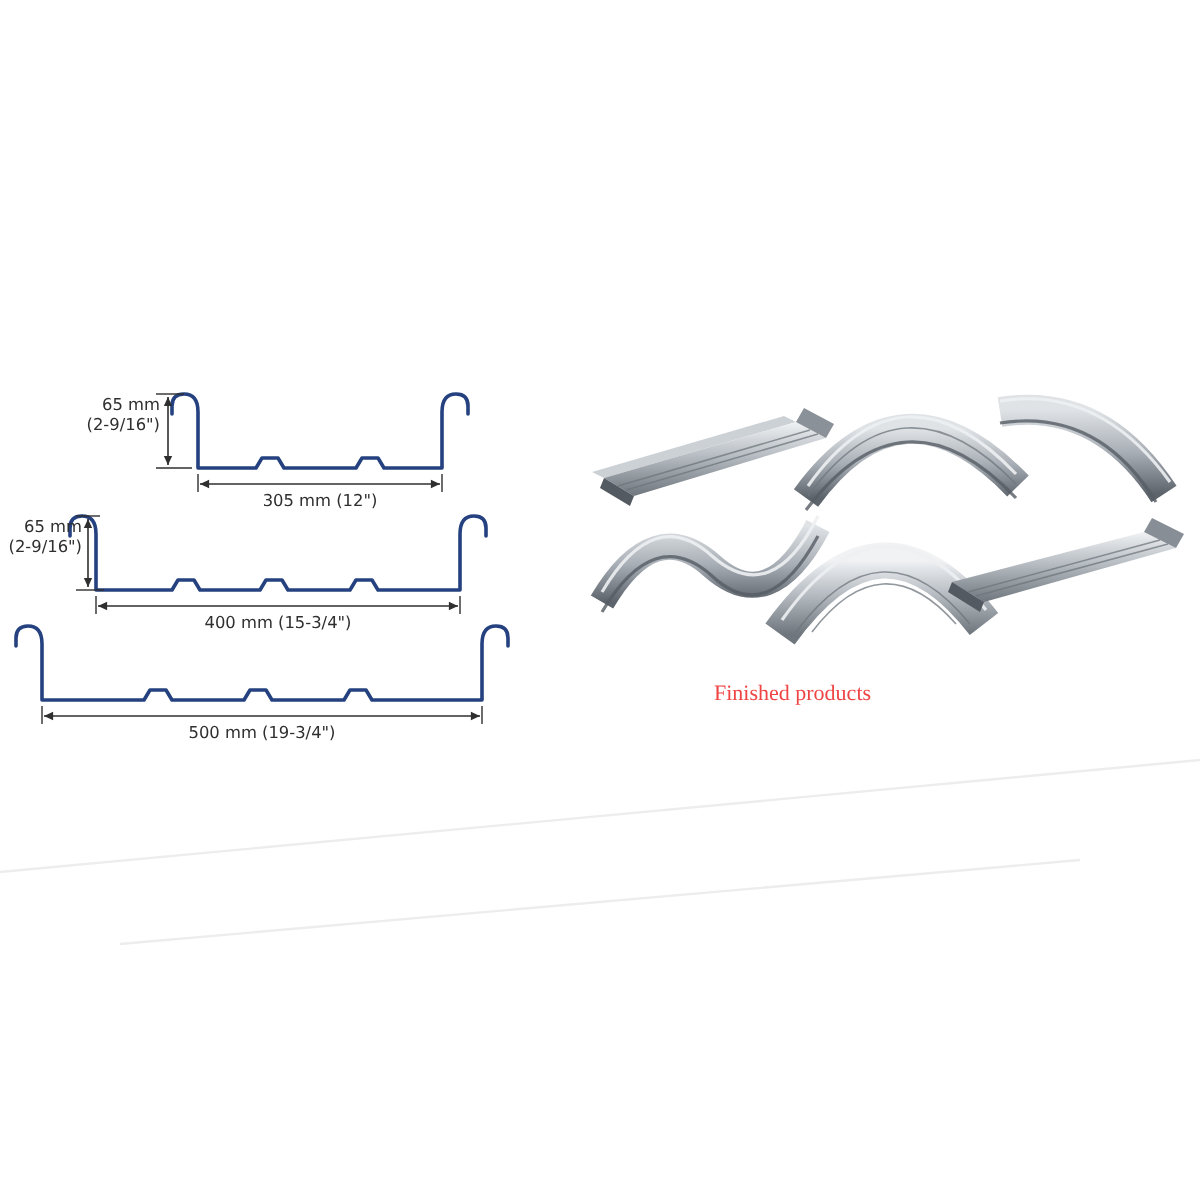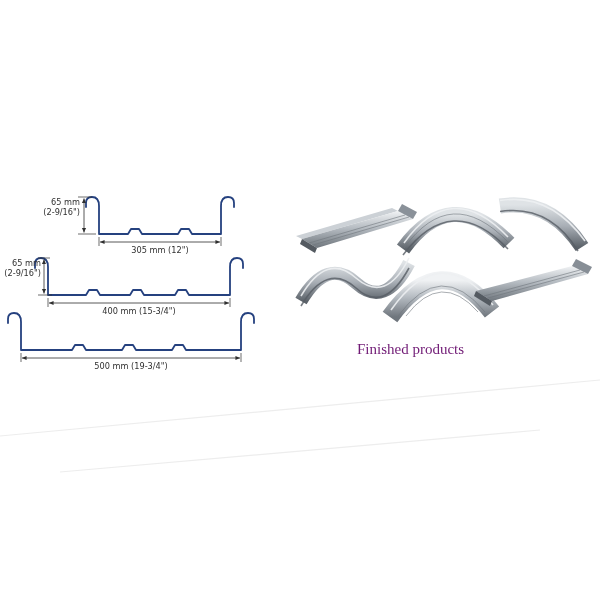--- a/index.html
+++ b/index.html
@@ -1,21 +1,21 @@
 <!DOCTYPE html>
 <html><head>
 <meta charset="utf-8">
 <style>
   * { margin:0; padding:0; box-sizing:border-box; }
   html, body { width:600px; height:600px; }
   body { background:#ffffff; font-family:"DejaVu Sans", sans-serif; position:relative; overflow:hidden; }
   .stage { position:absolute; left:0; top:0; width:508px; height:600px; background:#ffffff;text-align:center; }
   svg.scene { position:absolute; left:0; top:0; display:block; }
 
-  .caption { position:absolute; font-family:"Liberation Serif", serif; font-size:15px; color:#701a75; white-space:nowrap; }
+  .caption { position:absolute; font-family:"Liberation Serif", serif; font-size:11px; color:#ef4444; white-space:nowrap; }
   .caption.drawing  { left:30px;  top:386px; }
   .caption.products { left:357px; top:341px; }
 
   .dim-text { font-family:"DejaVu Sans", sans-serif; font-size:8.2px; fill:#2f2f2f; }
   .mid { text-anchor:middle; }
   .end { text-anchor:end; }
 
   .profile { fill:none; stroke:#25417f; stroke-width:1.8; stroke-linejoin:round; stroke-linecap:round; }
   .dimline { stroke:#2f2f2f; stroke-width:0.8; fill:none; }
   .ext     { stroke:#2f2f2f; stroke-width:0.7; }

